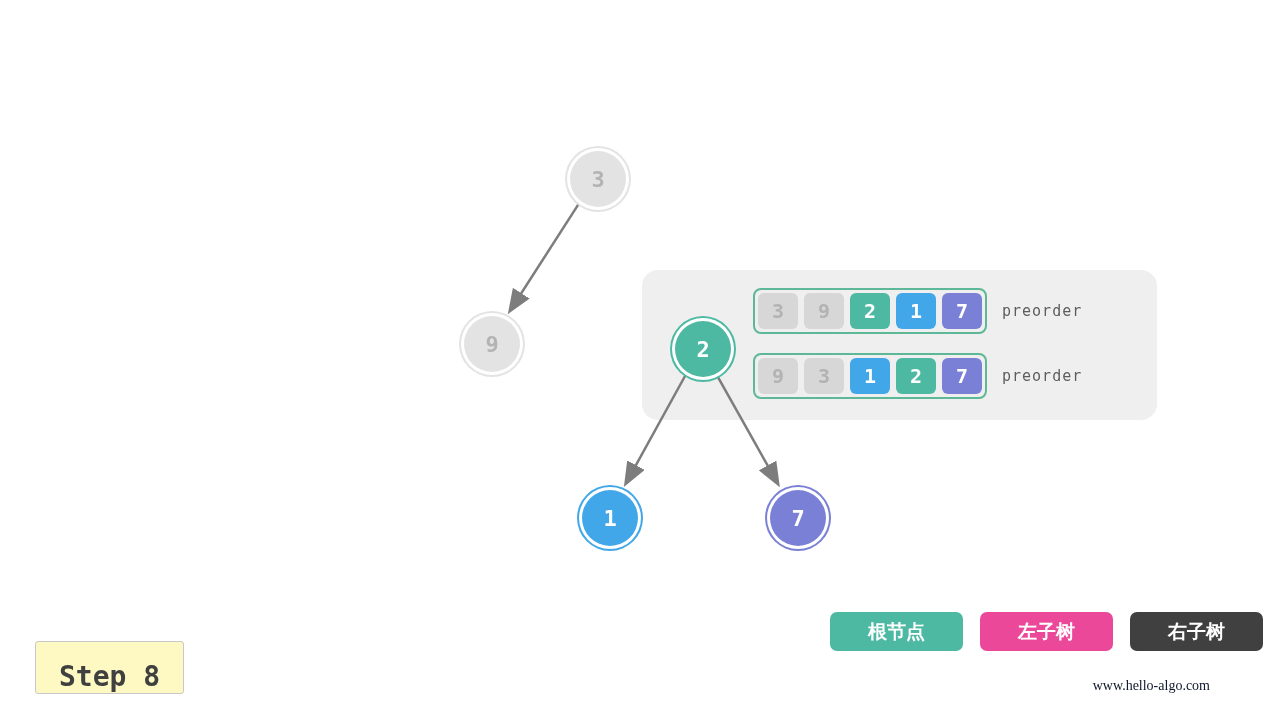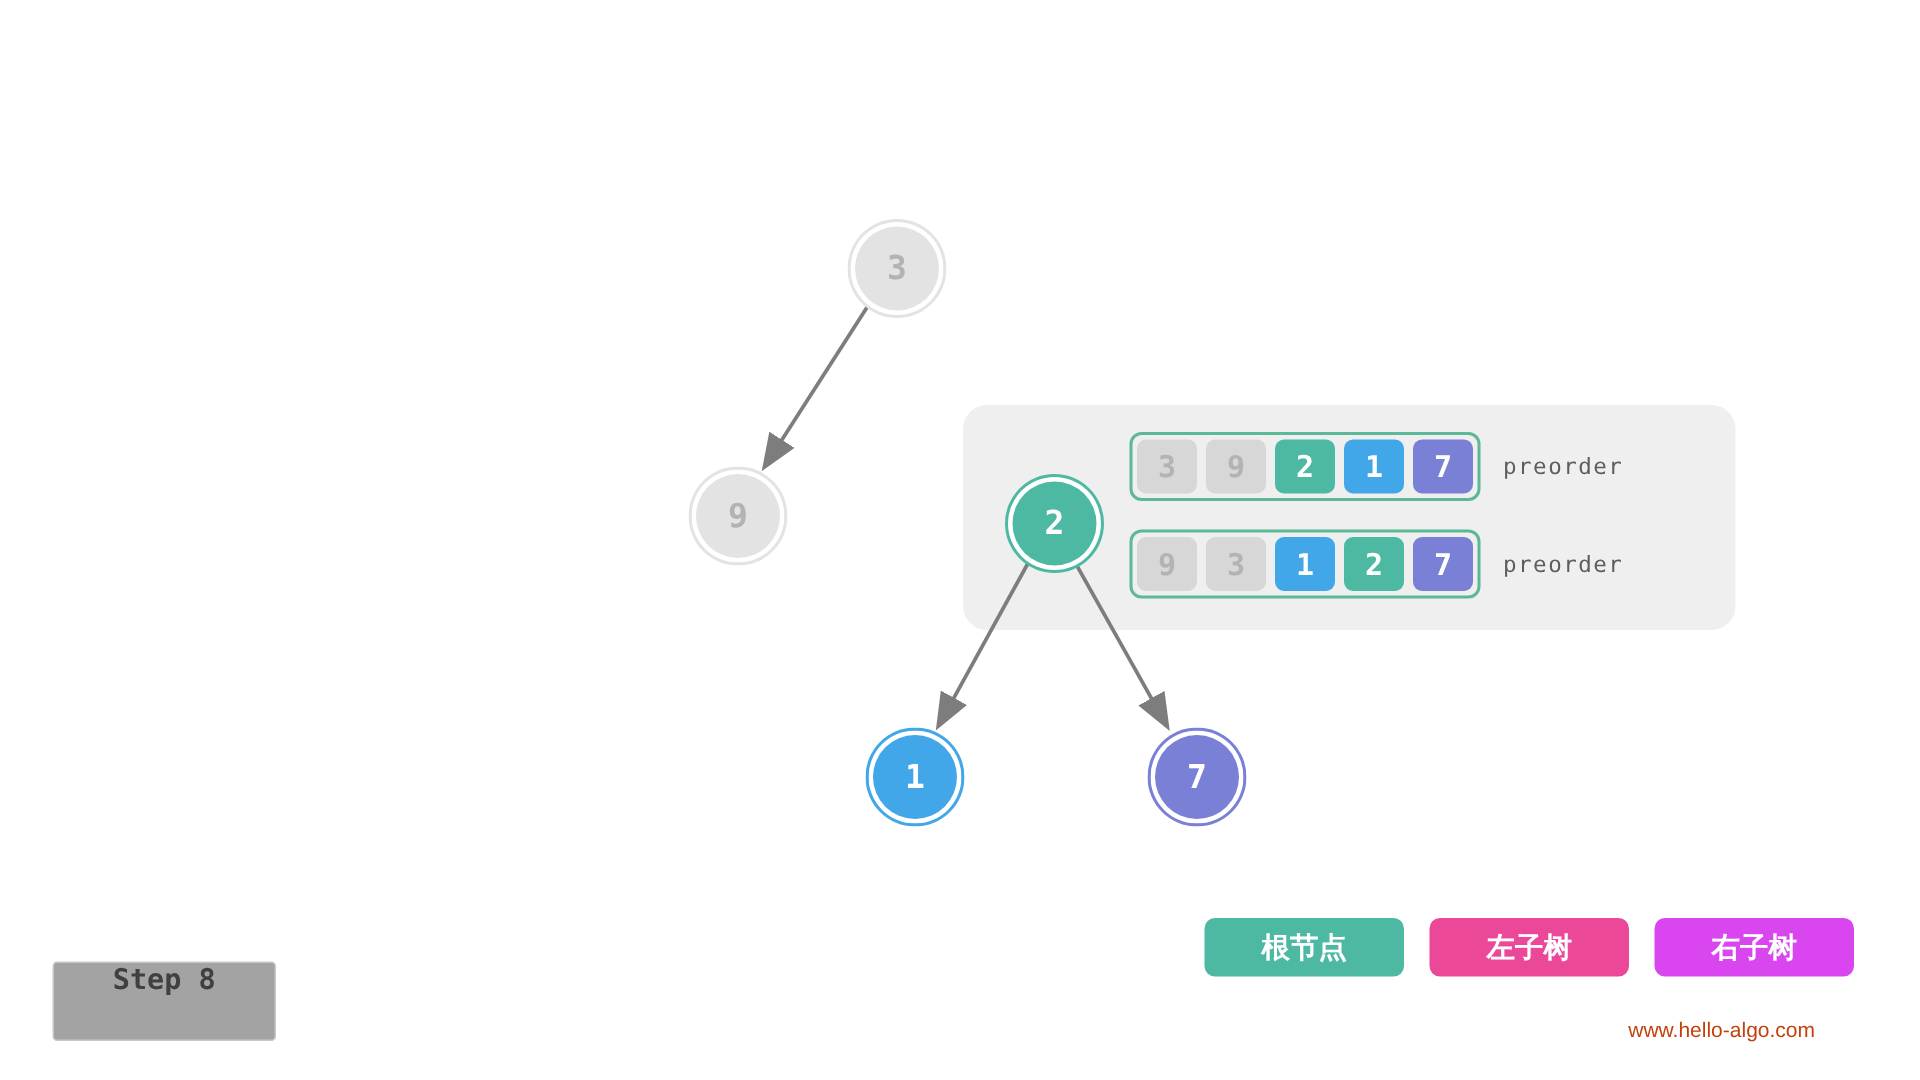--- a/index.html
+++ b/index.html
@@ -59,30 +59,30 @@
   .legend-btn {
     width: 133px; height: 39px; border-radius: 7px;
     display: flex; align-items: center; justify-content: center;
     color: #ffffff; font-weight: bold; font-size: 19px;
     font-family: "DejaVu Sans", sans-serif;
   }
 
   
   .step-box {
     position: absolute; left: 35px; top: 641px; width: 147px; height: 51px;
-    background: #a3a3a3; border: 1px solid #c8c8c8; border-radius: 3px;
-    display: flex; align-items: flex-start; justify-content: center;
+    background: #fef9c3; border: 1px solid #c8c8c8; border-radius: 3px;
+    display: flex; align-items: flex-end; justify-content: center;
     font-family: "DejaVu Sans Mono", monospace; font-weight: bold;
-    font-size: 19px; color: #404040; z-index: 4;
+    font-size: 28px; color: #404040; z-index: 4;
   }
 
   
   .watermark {
     position: absolute; right: 70px; top: 678px;
-    font-family: Liberation Sans, sans-serif; font-size: 14px; color: #c2410c;
+    font-family: Liberation Serif, serif; font-size: 14px; color: #0f172a;
     z-index: 4;
   }
 </style>
 </head>
 <body style="background: rgb(255, 255, 255);">
 
 <div class="canvas">
 
   <svg id="edges-layer" width="1280" height="720">
     <defs>
@@ -120,23 +120,23 @@
           <div class="cell inactive">3</div>
           <div class="cell left">1</div>
           <div class="cell root">2</div>
           <div class="cell right">7</div>
         </div>
         <div class="row-label">preorder</div>
       </div>
     </div>
 
   <div class="legend" id="legend">
-      <div class="legend-btn" style="background: rgb(77, 185, 162);">根节点</div>
+      <div class="legend-btn" style="background: rgb(77, 185, 162); margin-left: 27px;">根节点</div>
       <div class="legend-btn" style="background: #ec4899;">左子树</div>
-      <div class="legend-btn" style="background: #d946ef;">右子树</div>
+      <div class="legend-btn" style="background: #404040;">右子树</div>
     </div>
 
   <div class="step-box">
     <span>Step 8</span>
   </div>
 
   <div class="watermark">www.hello-algo.com</div>
 
 </div>
 

